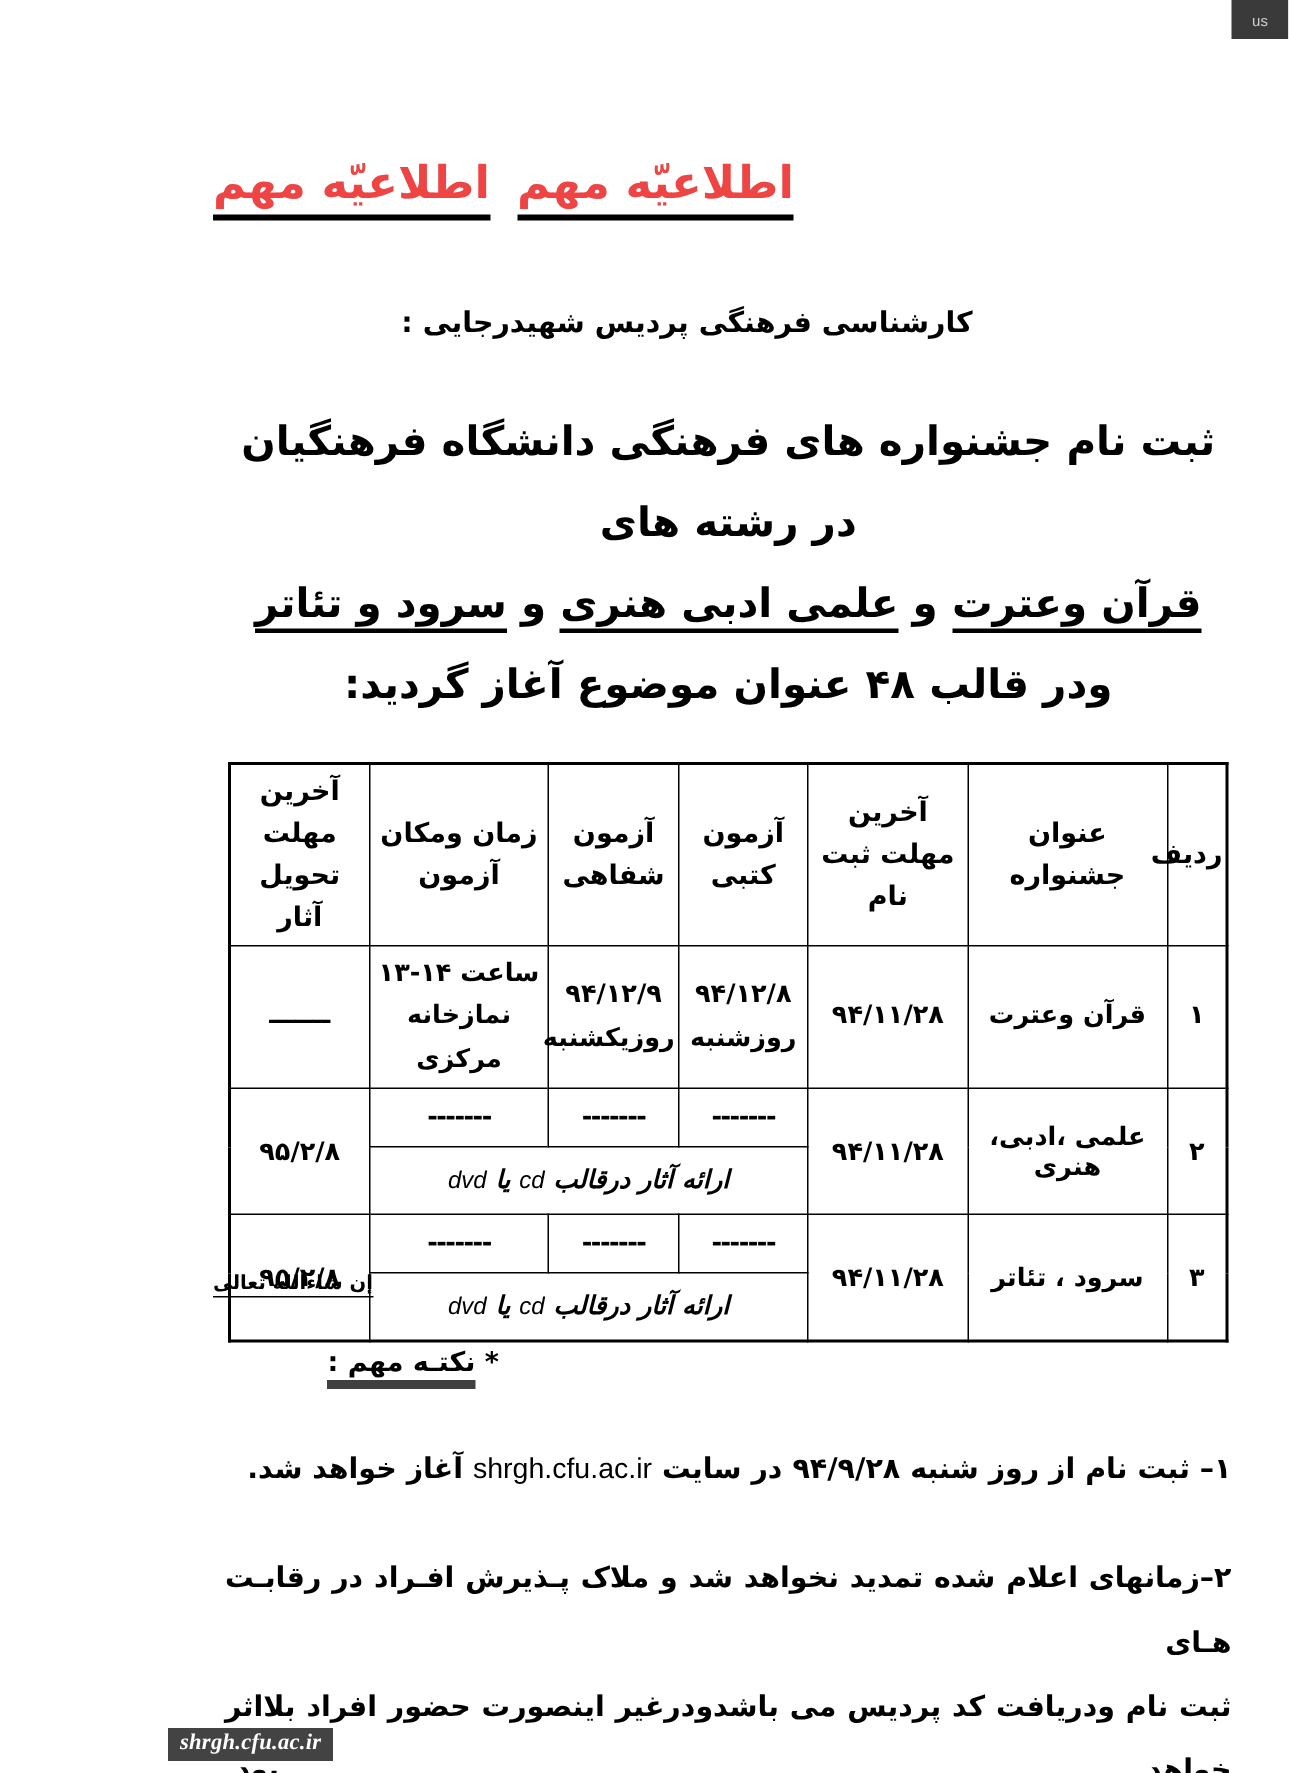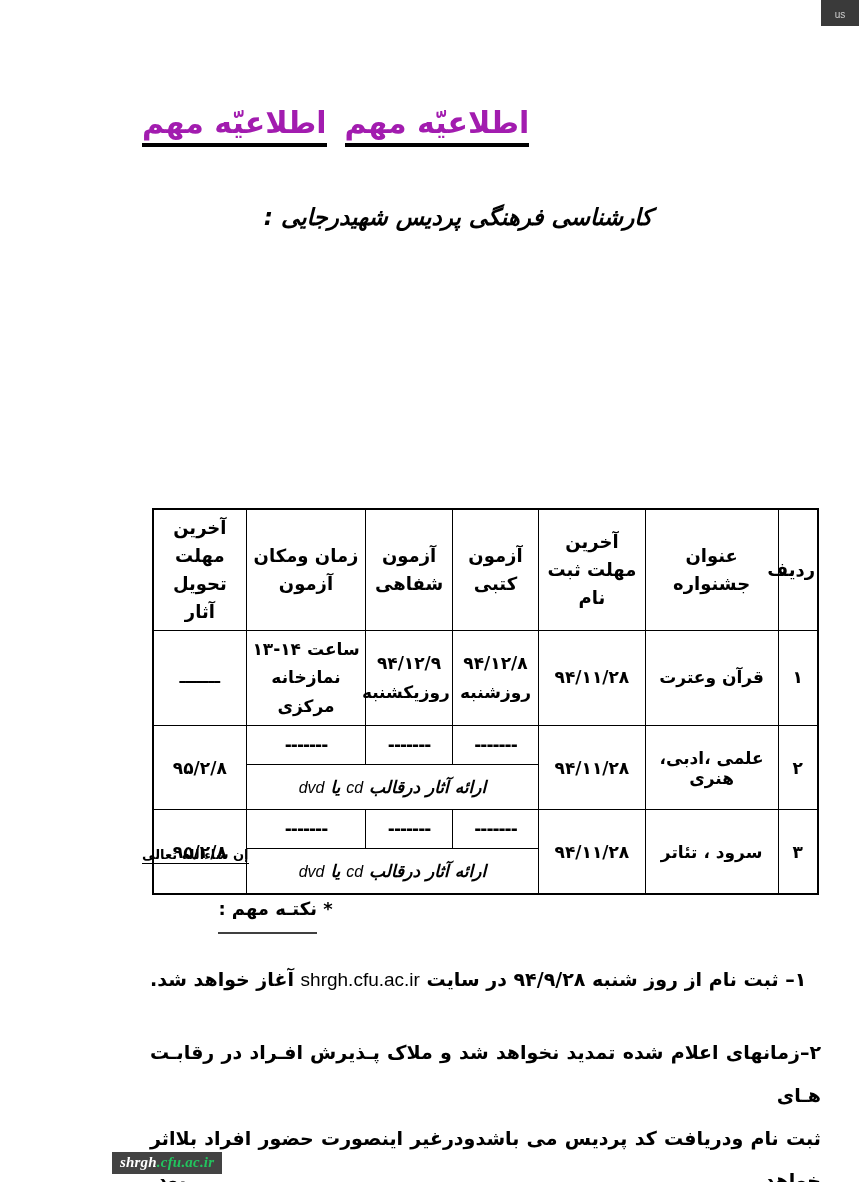--- a/index.html
+++ b/index.html
@@ -42,42 +42,41 @@
     left: 0;
     right: 0;
     display: flex;
     flex-direction: row-reverse;
     justify-content: flex-start;
     align-items: flex-start;
   }
   .headline {
     font-size: 30px;
     font-weight: bold;
-    color: #a21caf;
+    color: #ef4444;
     border-bottom: 4px solid #000;
     padding-bottom: 1px;
     line-height: 1.25;
     white-space: nowrap;
     font-family: "DejaVu Sans", sans-serif;
   }
   .headline.right { margin-right: 18px; }
   .headline.left  { margin-right: 310px; }
 
   
   .addressee {
     position: absolute;
     top: 178px;
     right: 0;
     left: 0;
     text-align: center;
-    font-size: 23px;
+    font-size: 19px;
     font-weight: bold;
     letter-spacing: 0;
     padding-right: 55px;
-    font-style: italic;
   }
 
   .intro {
     position: absolute;
     top: 242px;
     left: 0;
     right: 0;
     text-align: center;
     font-size: 27px;
     font-weight: bold;
@@ -150,30 +149,30 @@
   .note-title {
     position: absolute;
     top: 872px;
     left: 0; right: 0;
     text-align: center;
     font-size: 18px;
     font-weight: bold;
     padding-right: 420px;
   }
   .note-title .underlined {
-    border-bottom: 2px solid #404040;
-    padding-bottom: 13px;
+    border-bottom: 6px solid #404040;
+    padding-bottom: 1px;
   }
 
   .note1 {
     position: absolute;
     top: 942px;
     left: 8px;
     right: 8px;
-    text-align: left;
+    text-align: right;
     font-size: 19px;
     font-weight: bold;
   }
   .note1 .lat { font-family: "Liberation Sans", sans-serif; font-weight: normal; }
 
   .note2 {
     position: absolute;
     top: 1005px;
     left: 8px;
     right: 8px;
@@ -192,21 +191,21 @@
     bottom: 8px;
     background: #434343;
     color: #ffffff;
     font-family: "Liberation Serif", serif;
     font-style: italic;
     font-weight: bold;
     font-size: 15px;
     padding: 2px 8px 3px 8px;
     letter-spacing: 0.2px;
   }
-  .watermark .dom { color: #22c55e; font-family: Liberation Serif, serif; }
+  .watermark .dom { color: #ffffff; font-family: Liberation Serif, serif; }
 
   
   .corner-badge {
     position: absolute;
     top: 0;
     right: 0;
     width: 38px;
     height: 26px;
     background: #3a3a3a;
     color: #cfcfcf;
@@ -228,20 +227,25 @@
 
   <div class="content">
 
     <div class="headline-row">
       <div class="headline right">اطلاعیّه مهم</div>
       <div class="headline left">اطلاعیّه مهم</div>
     </div>
 
     <div class="addressee">کارشناسی فرهنگی پردیس شهیدرجایی :</div>
 
+    <div class="intro">
+      <span class="line">ثبت نام جشنواره های فرهنگی دانشگاه فرهنگیان  در رشته های</span>
+      <span class="line"><u>قرآن وعترت</u><span class="sep"> و </span><u>علمی ادبی هنری</u><span class="sep"> و </span><u>سرود و تئاتر</u></span>
+      <span class="line">ودر قالب ۴۸ عنوان  موضوع آغاز گردید:</span>
+    </div>
 
     <div class="tbl-wrap">
       <table class="main">
         <colgroup>
           <col style="width:6%">
           <col style="width:20%">
           <col style="width:16%">
           <col style="width:13%">
           <col style="width:13%">
           <col style="width:18%">

